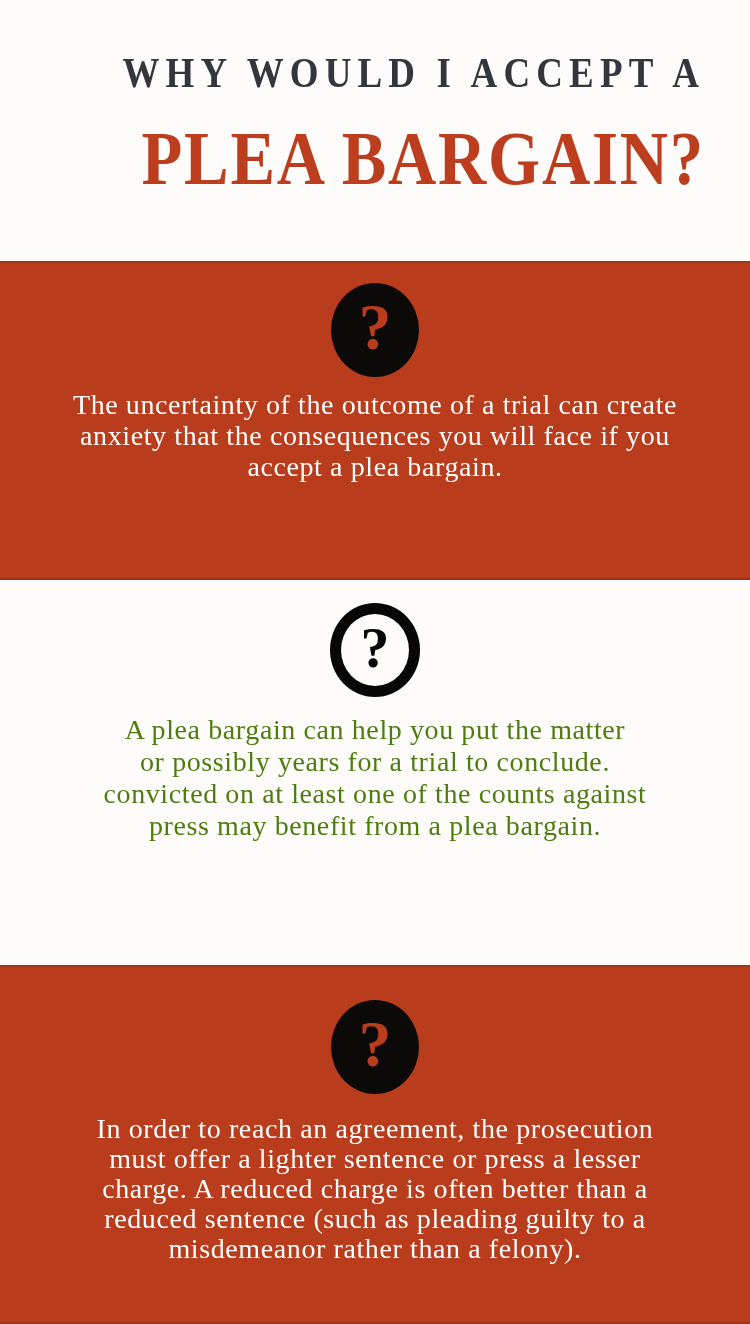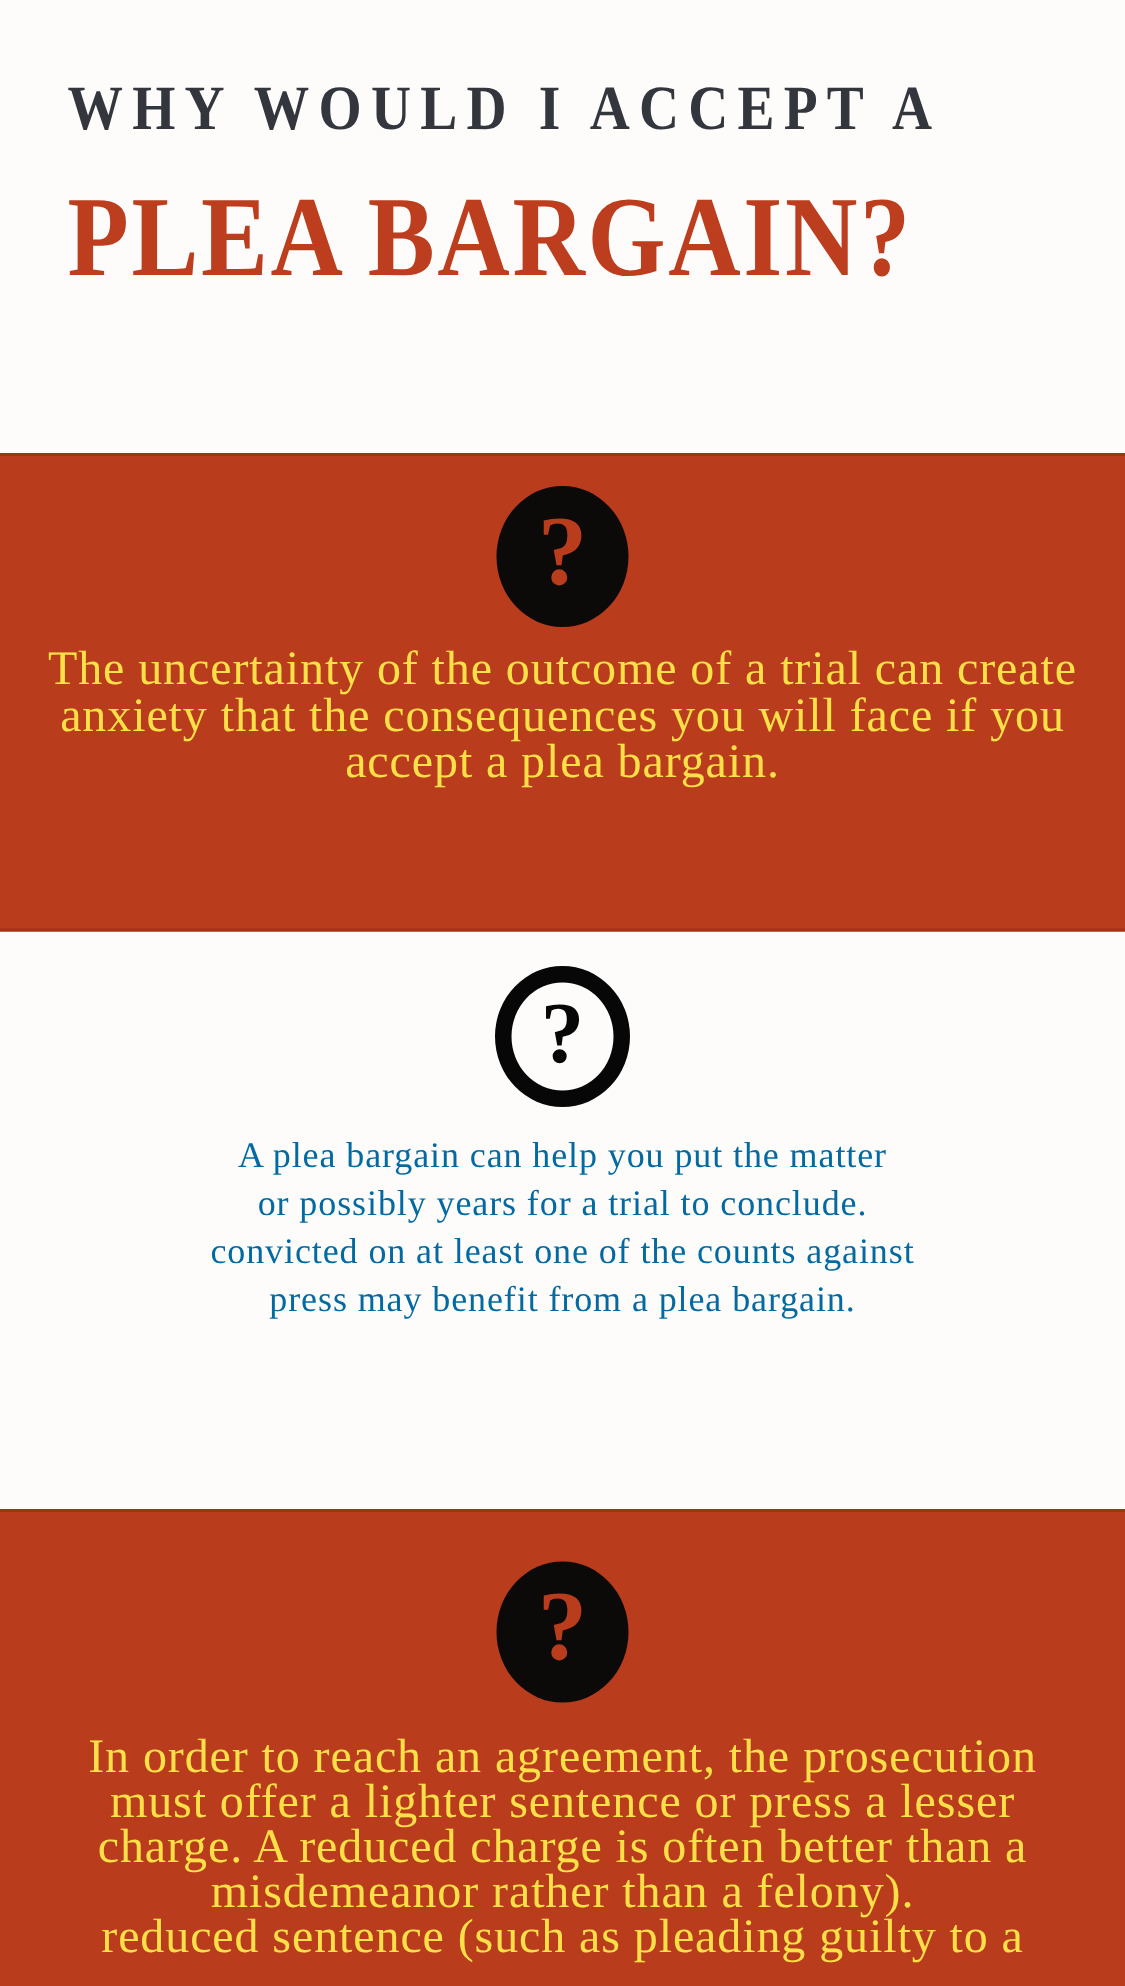--- a/index.html
+++ b/index.html
@@ -7,24 +7,24 @@
     padding: 0;
   }
   body {
     width: 750px;
     height: 1324px;
     background: #fdfcfa;
     font-family: "Liberation Serif", "DejaVu Serif", serif;
     overflow: hidden;
   }
   .header {
-    height: 302px;
+    height: 261px;
     box-sizing: border-box;
     padding-top: 52px;
-    text-align: left;
+    text-align: right;
   }
   .title1 {
     font-size: 42px;
     font-weight: bold;
     color: #33373d;
     letter-spacing: 7px;
     line-height: 1;
     transform: scaleX(0.88);
     transform-origin: center;
     white-space: nowrap;
@@ -83,29 +83,29 @@
   }
   .icon-ring .glyph {
     color: #070707;
     font-size: 58px;
     font-weight: bold;
     line-height: 1;
     transform: translateY(-2px);
   }
   .text-light {
     margin-top: 12px;
-    color: #fde047;
-    font-size: 32px;
+    color: #ffffff;
+    font-size: 28px;
     line-height: 31px;
     letter-spacing: 0.6px;
   }
   .text-red {
     margin-top: 17px;
-    color: #0369a1;
-    font-size: 24px;
+    color: #4d7c0f;
+    font-size: 28px;
     line-height: 32px;
     letter-spacing: 0.6px;
   }
   .sec3 .text-light {
     margin-top: 20px;
     line-height: 30px;
   }
   .tline { white-space: nowrap; }
 </style>
 </head>
@@ -140,16 +140,16 @@
 </div>
 
 <div class="section red sec3">
   <div class="icon-filled">
     <span class="glyph">?</span>
   </div>
   <div class="text-light">
       <div class="tline">In order to reach an agreement, the prosecution</div>
       <div class="tline">must offer a lighter sentence or press a lesser</div>
       <div class="tline">charge. A reduced charge is often better than a</div>
+      <div class="tline">reduced sentence (such as pleading guilty to a</div>
       <div class="tline">misdemeanor rather than a felony).</div>
-      <div class="tline">reduced sentence (such as pleading guilty to a</div>
     </div>
 </div>
 
 </body></html>

